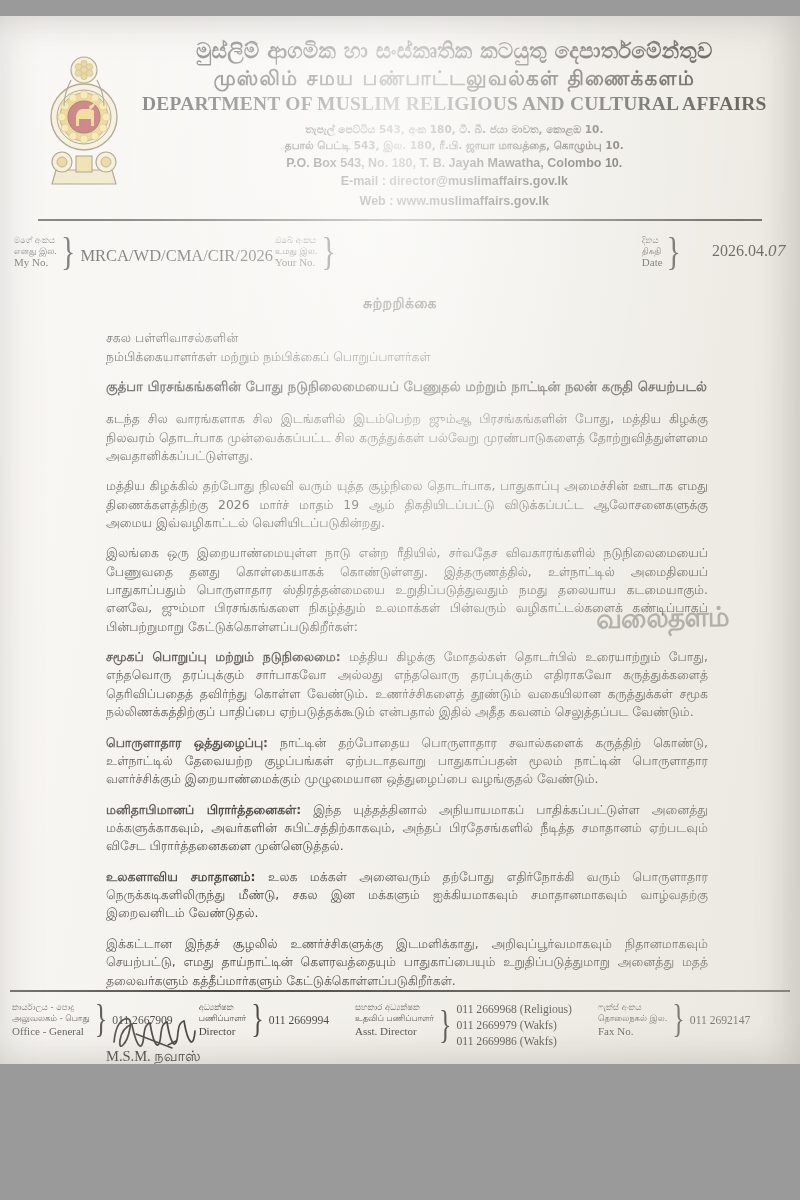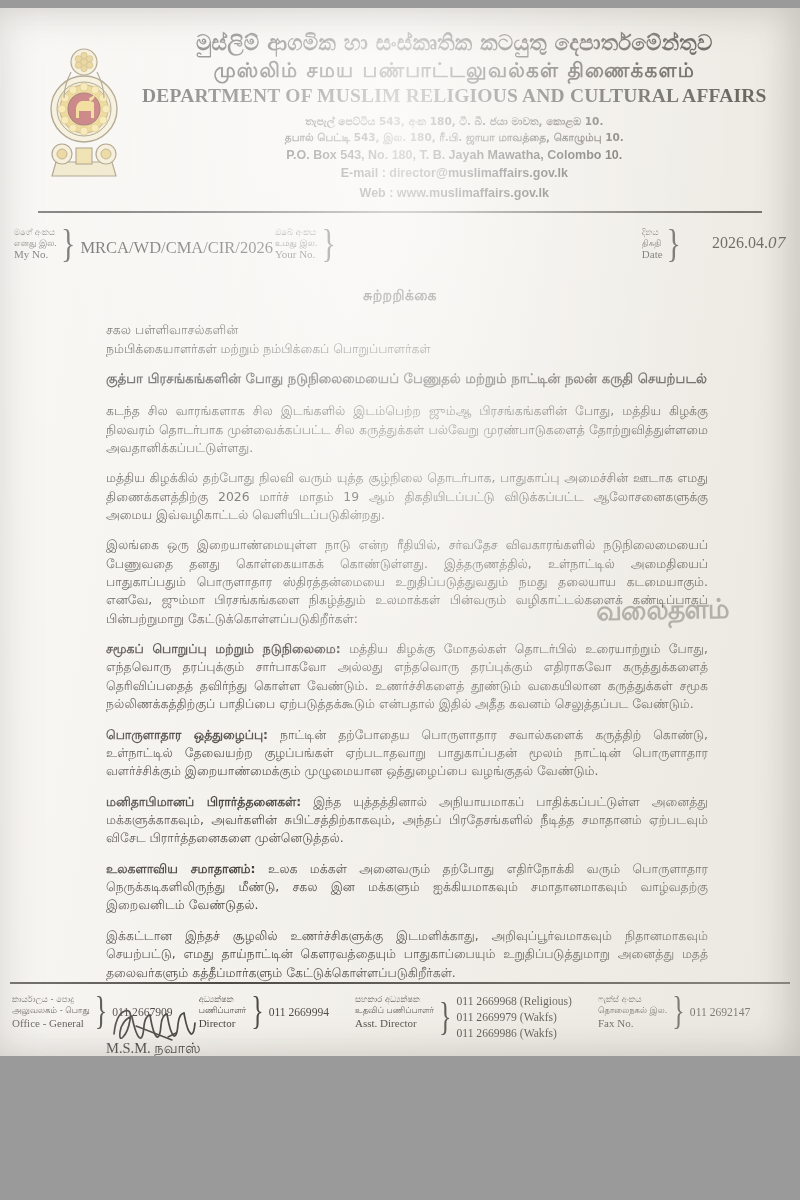--- a/index.html
+++ b/index.html
@@ -8,21 +8,21 @@
     padding: 0;
     background: #9a9a9a;
   }
   body {
     font-family: "Liberation Serif", "DejaVu Serif", serif;
   }
   .page {
     position: relative;
     width: 800px;
     height: 1048px;
-    margin: 8px auto;
+    margin: 16px auto;
     background: #f3f1ec;
     overflow: hidden;
     box-sizing: border-box;
   }
   
   .scan-tint {
     position: absolute;
     inset: 0;
     background:
       linear-gradient(100deg, rgba(255,255,255,0.55) 0%, rgba(246,244,238,0.2) 40%, rgba(228,225,216,0.55) 100%),

